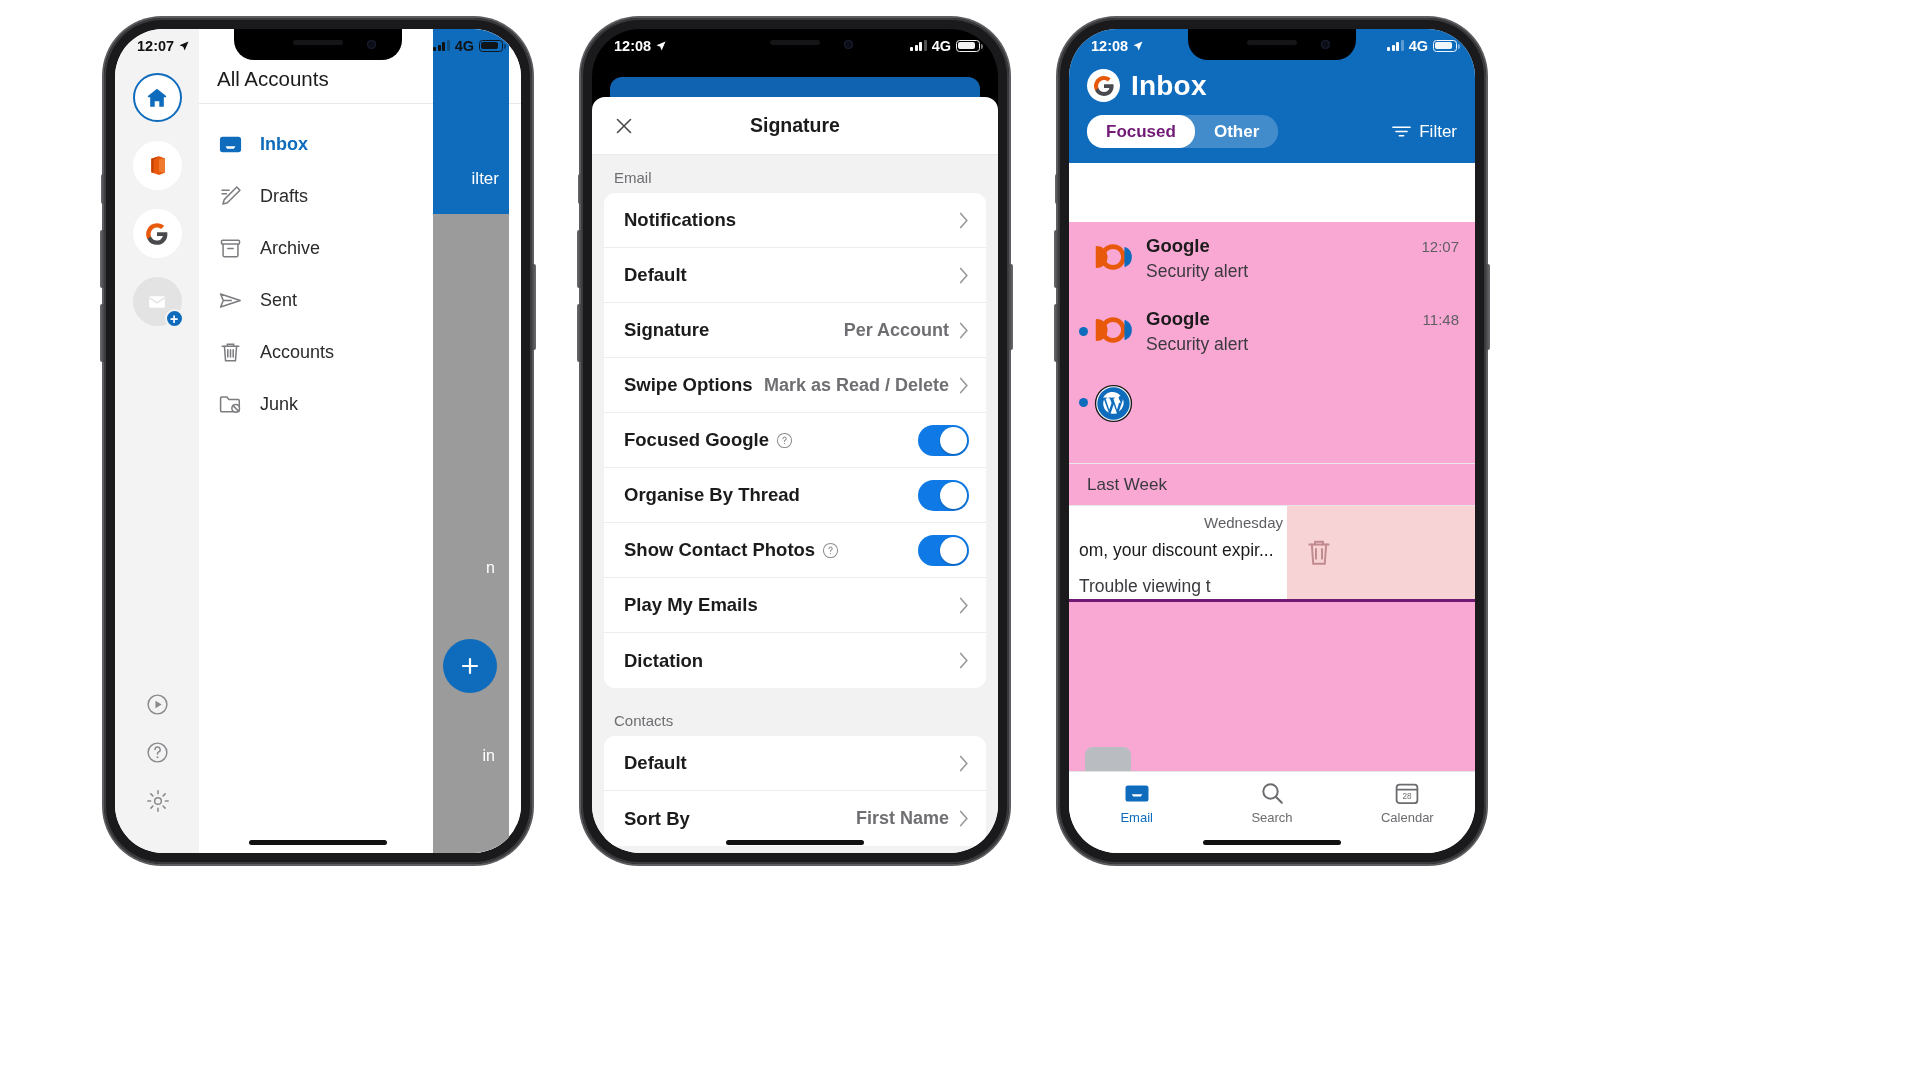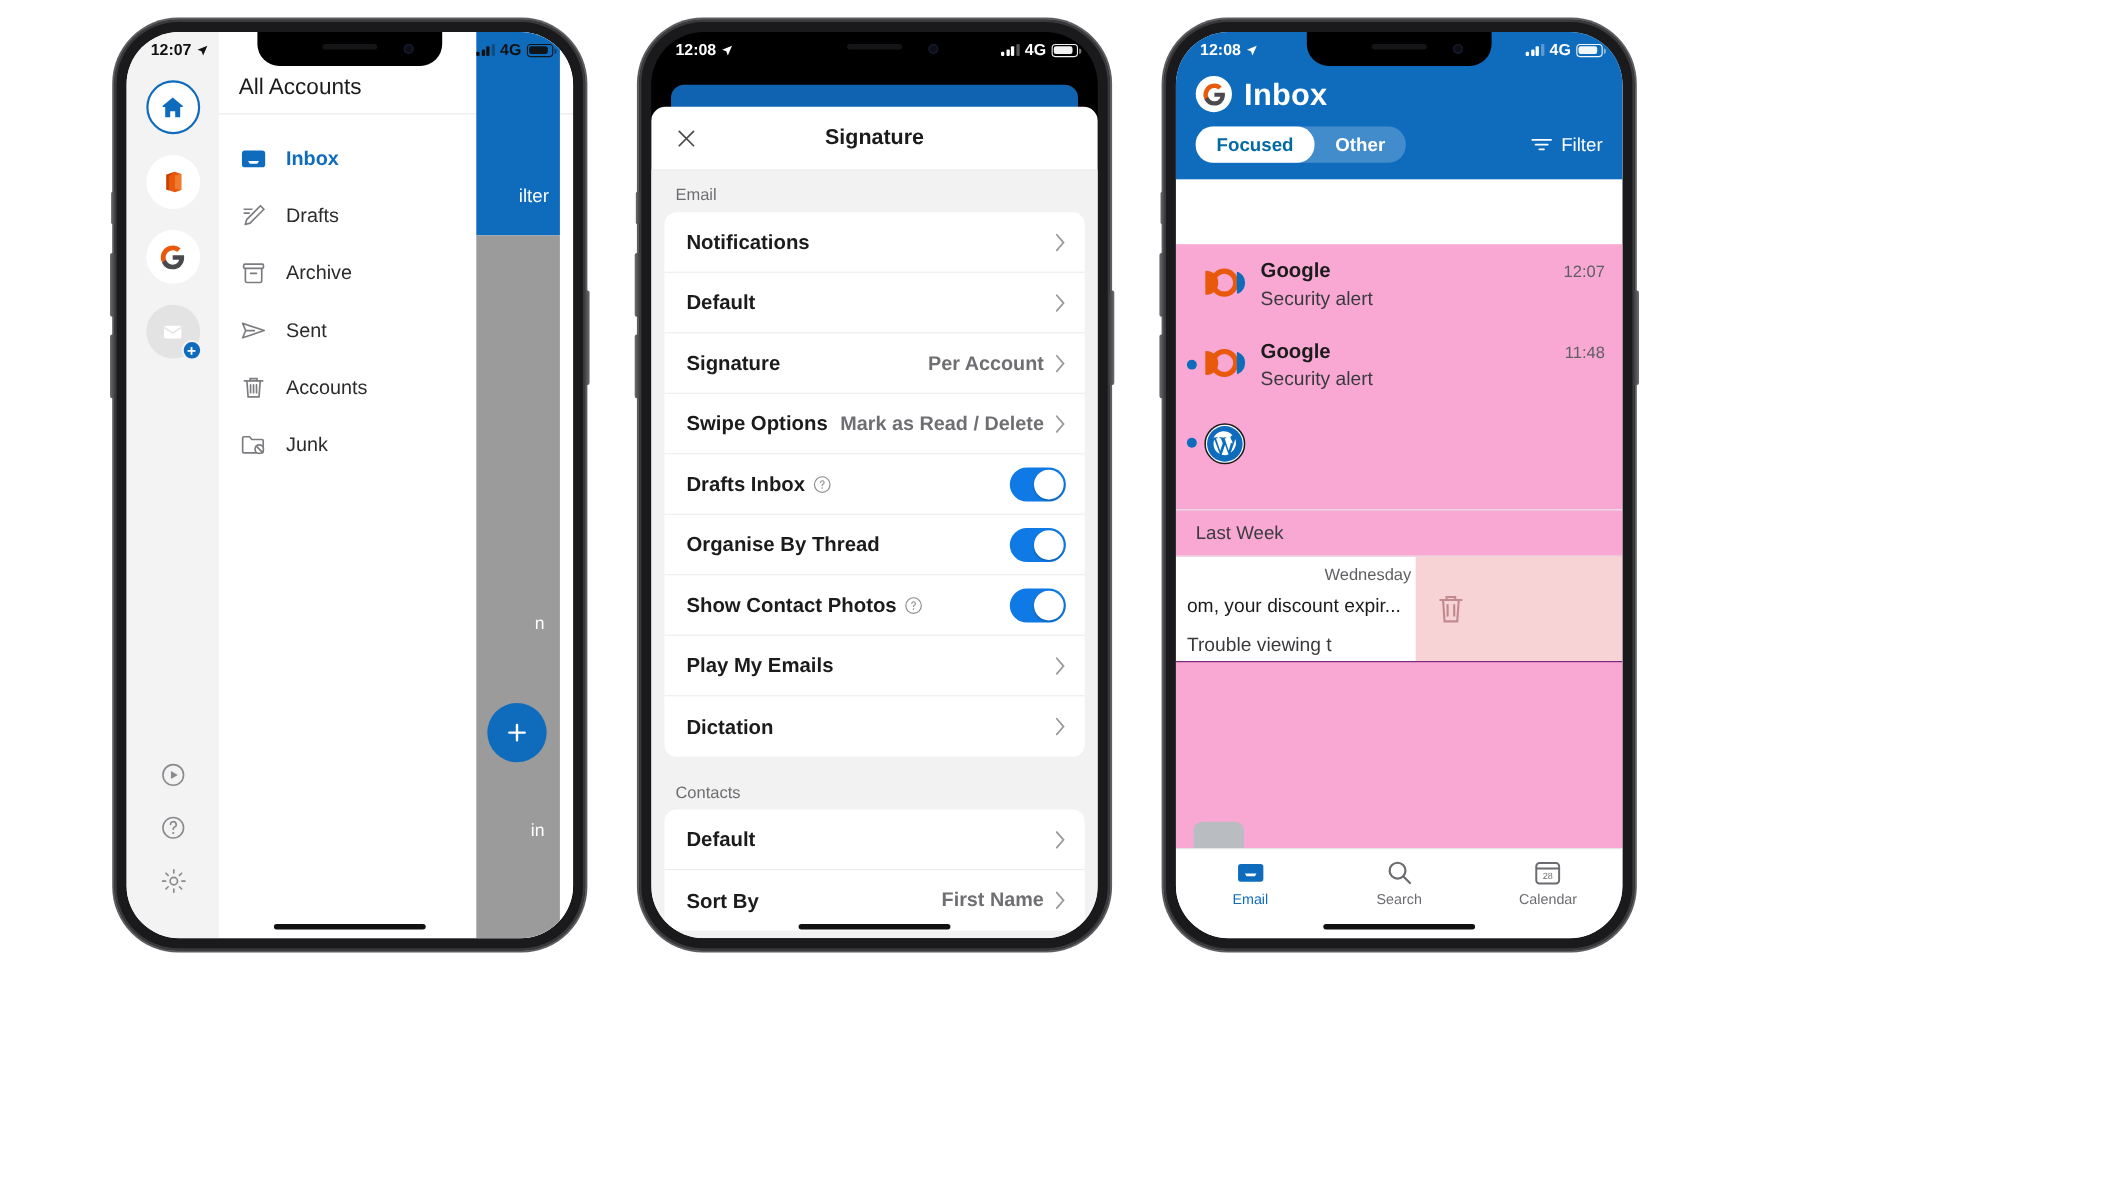--- a/index.html
+++ b/index.html
@@ -166,40 +166,40 @@
   #p3 .screen { background:#fff; }
   .m-head { background:#0f6cbd; padding:34px 0 0 0; color:#fff; }
   .m-title-row { display:flex; align-items:center; gap:11px; padding:6px 18px 0; }
   .m-acct { width:33px; height:33px; border-radius:50%; background:#fff;
     display:flex; align-items:center; justify-content:center; flex:none; }
   .m-title { font-size:28px; font-weight:bold; letter-spacing:.2px; }
   .m-tabs-row { display:flex; align-items:center; justify-content:space-between;
     padding:13px 18px 15px; }
   .pill-group { display:flex; background:rgba(255,255,255,.22); border-radius:16px; }
   .pill { padding:6.5px 19px; border-radius:16px; font-size:17px; font-weight:bold; color:#fff; }
-  .pill.on { background:#fff; color:#0369a1; }
+  .pill.on { background:#fff; color:#701a75; }
   .filter-btn { display:flex; align-items:center; gap:8px; font-size:17px; color:#fff; }
   .filter-ic { width:19px; height:15px; }
 
   .mlist { position:absolute; top:193px; left:0; right:0; bottom:82px; background:#f9a8d4; overflow:hidden;}
   .mrow { display:flex; padding:13px 16px 13px 10px; position:relative; }
   .unread-dot { width:9px; height:9px; border-radius:50%; background:#0f6cbd;
     align-self:center; margin:0 5px 0 0; flex:none; }
   .dot-spacer { width:14px; flex:none; }
   .avatar { width:40px; height:40px; flex:none; display:flex; align-items:center;
     justify-content:center; align-self:flex-start; margin-top:2px; }
   .mbody { flex:1; min-width:0; padding-left:13px; }
   .mtop { display:flex; align-items:baseline; justify-content:space-between; gap:8px;}
   .msender { font-size:18.5px; font-weight:bold; color:#1b1b1b; }
   .mtime { font-size:15px; color:#5f5f63; flex:none; }
   .msubj { font-size:17.5px; color:#3a3a3e; margin-top:4px; }
   .sec-label { padding:11px 18px 10px; font-size:17px; color:#3a3a3e;
     border-top:1px solid #e8e8e8; border-bottom:1px solid #e8e8e8; }
   .swipe-row { position:relative; height:96px; overflow:hidden;
-    border-bottom:1px solid #701a75; }
+    border-bottom:3px solid #701a75; }
   .swipe-bg { position:absolute; inset:0; background:#f8d3d6; }
   .swipe-bg .trash { position:absolute; left:236px; top:50%; transform:translateY(-50%);
     width:28px; height:30px; color:#c08a8f; }
   .swipe-fg { position:absolute; inset:0 188px 0 0; background:#fff;
     padding:8px 0 0 10px; }
   .swipe-day { text-align:right; font-size:15px; color:#5f5f63; padding-right:4px; }
   .swipe-l1 { font-size:17.5px; color:#1b1b1b; margin-top:9px; white-space:nowrap; }
   .swipe-l2 { font-size:17.5px; color:#3a3a3e; margin-top:15px; white-space:nowrap; }
   .bottom-peek { position:absolute; left:16px; bottom:0; width:46px; height:24px;
     background:#b9bcc1; border-radius:8px 8px 0 0; }
@@ -461,21 +461,21 @@
                   <span>Swipe Options</span>
                 </span>
               <span class="sval">Mark as Read / Delete</span>
               <svg class="chev" viewBox="0 0 10 18" fill="none" stroke="#9a9a9e" stroke-width="1.7" stroke-linecap="round">
                   <path d="M1.5 1.5 8 9l-6.5 7.5"></path>
                 </svg>
             </div>
 
             <div class="srow">
               <span class="slabel">
-                <span>Drafts Inbox</span>
+                <span>Focused Google</span>
                 <svg class="qmark" viewBox="0 0 24 24" fill="none" stroke="#8e8e92" stroke-width="1.5">
                     <circle cx="12" cy="12" r="10"></circle>
                     <path d="M9.8 9.4a2.3 2.3 0 1 1 3 2.2c-.6.25-.8.7-.8 1.3v.3" stroke-linecap="round"></path>
                     <circle cx="12" cy="16.4" r="1" fill="#8e8e92" stroke="none"></circle>
                   </svg>
               </span>
               <span class="toggle">
                   <i></i>
                 </span>
             </div>

